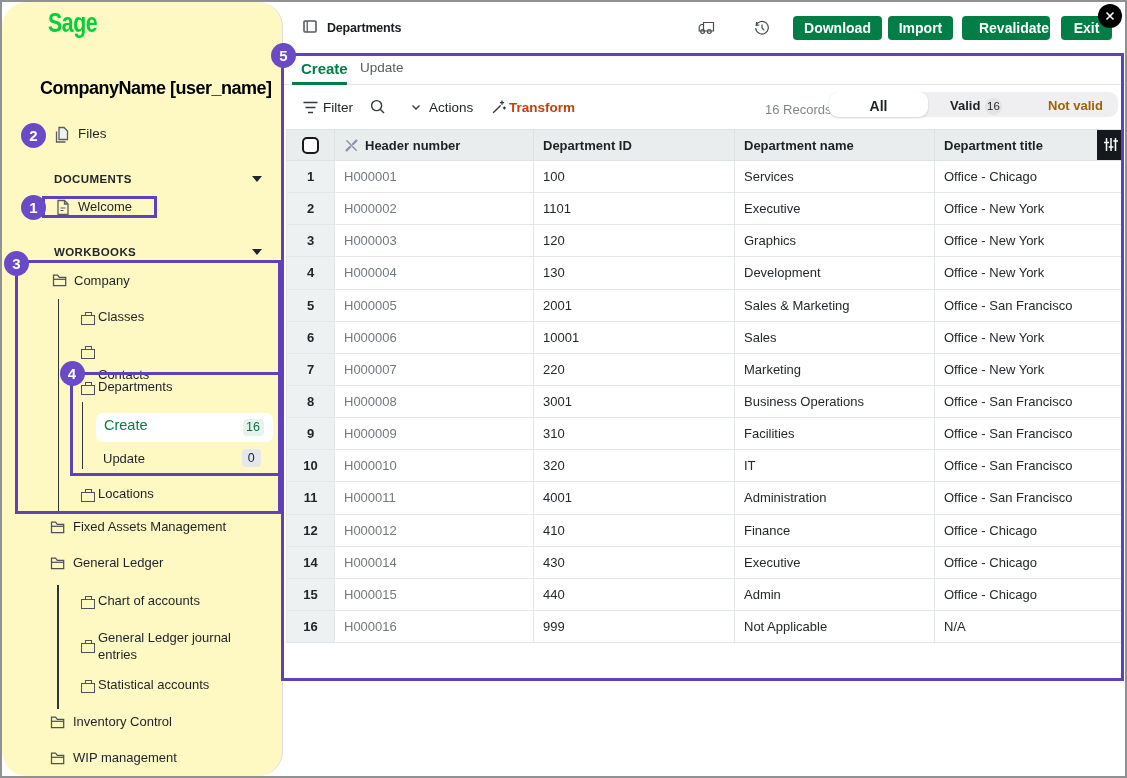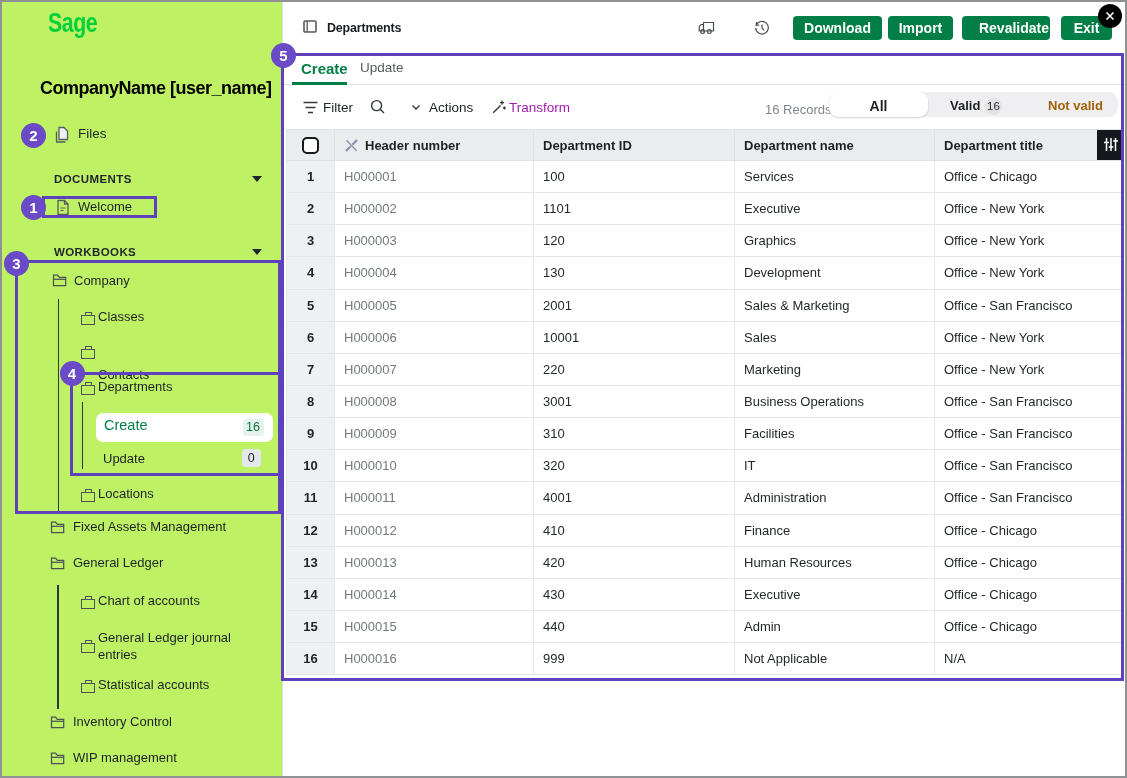--- a/index.html
+++ b/index.html
@@ -1,21 +1,21 @@
 <!DOCTYPE html>
 <html><head>
 <meta charset="utf-8">
 <style>
 * { margin:0; padding:0; box-sizing:border-box; }
 html,body { width:1127px; height:778px; }
 body { position:relative; font-family:"Liberation Sans", sans-serif; background:#fff; overflow:hidden; }
 .frame { position:absolute; left:0; top:0; width:1127px; height:778px; border:2px solid #8f9193; z-index:50; pointer-events:none; }
 .abs { position:absolute; }
 
-#sidebar { position:absolute; left:2px; top:2px; width:281px; height:774px; background:#bef264; border-right:1px solid #d7dde0; }
+#sidebar { position:absolute; left:2px; top:2px; width:281px; height:774px; background:#fef9c3; border-right:1px solid #d7dde0;border-radius:25px; }
 .sideitem { position:absolute; font-size:13px; color:#1d2228; white-space:nowrap; }
 .sechead { position:absolute; font-size:11.5px; font-weight:bold; letter-spacing:0.4px; color:#21262b; }
 .caret { position:absolute; width:0; height:0; border-left:5px solid transparent; border-right:5px solid transparent; border-top:6px solid #21262b; }
 .treeline { position:absolute; width:1.5px; background:#30353a; }
 .badge { position:absolute; font-size:13px; text-align:center; border-radius:4px; }
 
 #topbar { position:absolute; left:283px; top:2px; width:842px; height:51px; background:#fff; }
 .gbtn { position:absolute; background:#007e45; color:#fff; font-weight:bold; font-size:14px; border-radius:4px; text-align:center; line-height:24px; height:24px; }
 
 #tabsrow { position:absolute; left:283px; top:56px; width:842px; height:29px; background:#fff; border-bottom:1px solid #e2e5e7; }
@@ -167,21 +167,21 @@
   </svg>
   <svg class="icon" style="left:128px;top:18px" width="10" height="7" viewBox="0 0 10 7" stroke="#33383c" stroke-width="1.4" fill="none">
       <path d="M1.5 1.5 L5 5 L8.5 1.5"></path>
     </svg>
   <div class="abs" style="left:146px;top:14px;font-size:13.5px;color:#21262a;">Actions</div>
   <svg class="icon" style="left:208px;top:13px" width="16" height="16" viewBox="0 0 16 16" stroke="#33383c" stroke-width="1.4" fill="none">
     <path d="M2.2 13.8 L9.6 6.4"></path>
       <path d="M11 1.6 V5.8 M8.9 3.7 H13.1" stroke-width="1.3"></path>
       <path d="M13.4 7.4 V10.4 M11.9 8.9 H14.9" stroke-width="1.2"></path>
   </svg>
-  <div class="abs" style="left:226px;top:14px;font-size:13.5px;color:#a21caf;">Transform</div>
+  <div class="abs" style="left:226px;top:14px;font-size:13.5px;color:#c2410c;font-weight:bold;">Transform</div>
 
   <div class="abs" style="left:482px;top:16px;font-size:13px;color:#80868c;">16 Records</div>
   <div class="abs" style="left:546px;top:5.5px;width:289px;height:25.5px;background:#efeff1;border-radius:9px;"></div>
   <div class="abs" style="left:546px;top:5.5px;width:99px;height:25.5px;background:#fff;border-radius:9px;box-shadow:0 1px 2px rgba(0,0,0,0.18);"></div>
   <div class="abs" style="left:546px;top:12px;width:99px;text-align:center;font-size:14px;font-weight:bold;color:#1d2125;">All</div>
   <div class="abs" style="left:667px;top:12px;font-size:13px;font-weight:bold;color:#1d2125;">Valid</div>
   <div class="abs" style="left:702px;top:11.5px;width:17px;height:17px;border-radius:9px;background:#e3e3e6;text-align:center;line-height:17px;font-size:11.5px;color:#26292c;">16</div>
   <div class="abs" style="left:765px;top:12px;font-size:13px;font-weight:bold;color:#a16207;">Not valid</div>
 </div>
 <div id="grid">
@@ -282,27 +282,20 @@
           <td>Office - San Francisco</td>
         </tr>
 <tr>
           <td class="num">12</td>
           <td class="hn">H000012</td>
           <td>410</td>
           <td>Finance</td>
           <td>Office - Chicago</td>
         </tr>
 <tr>
-          <td class="num">13</td>
-          <td class="hn">H000013</td>
-          <td>420</td>
-          <td>Human Resources</td>
-          <td>Office - Chicago</td>
-        </tr>
-<tr>
           <td class="num">14</td>
           <td class="hn">H000014</td>
           <td>430</td>
           <td>Executive</td>
           <td>Office - Chicago</td>
         </tr>
 <tr>
           <td class="num">15</td>
           <td class="hn">H000015</td>
           <td>440</td>

